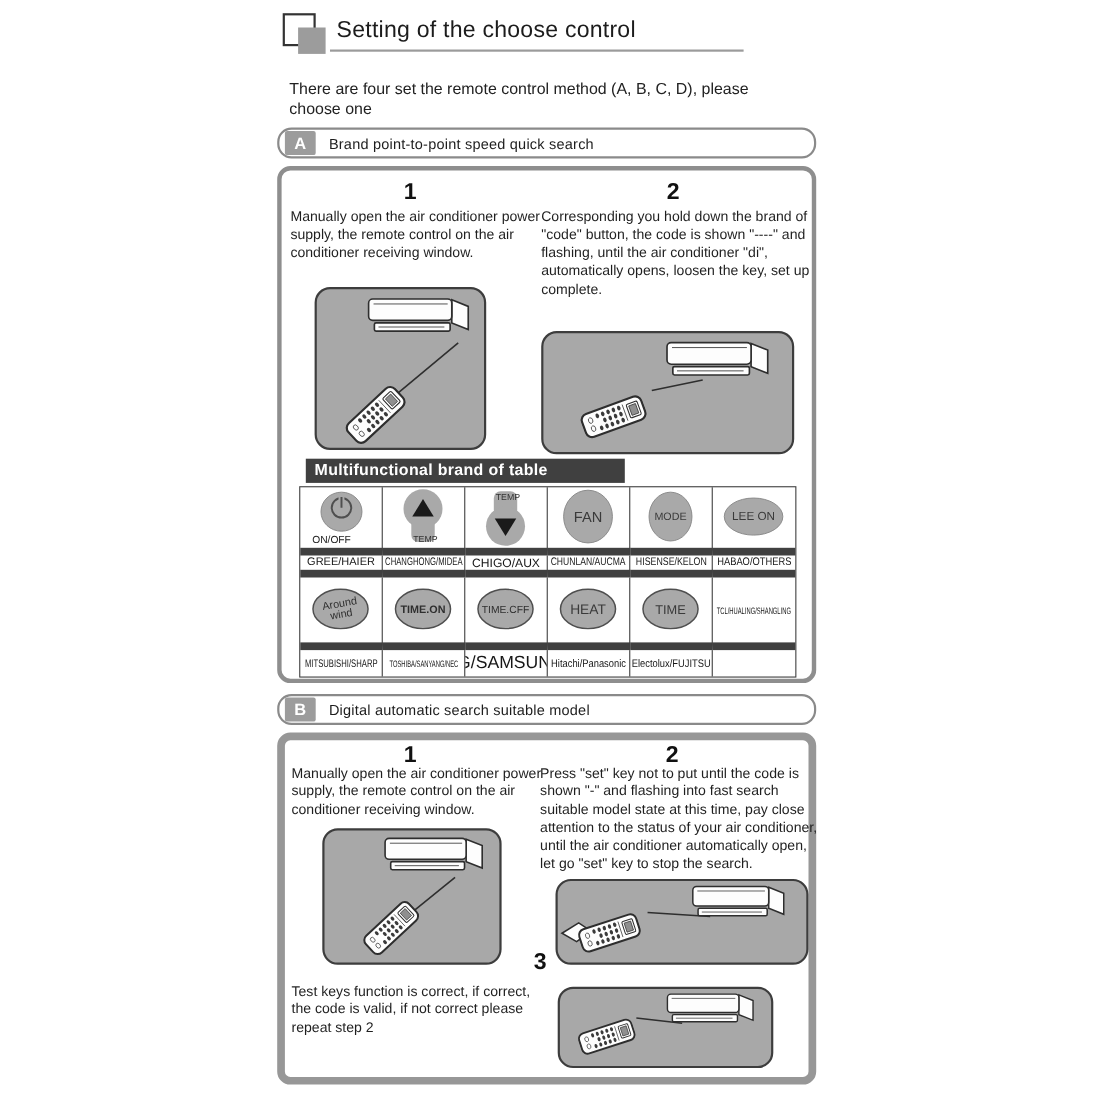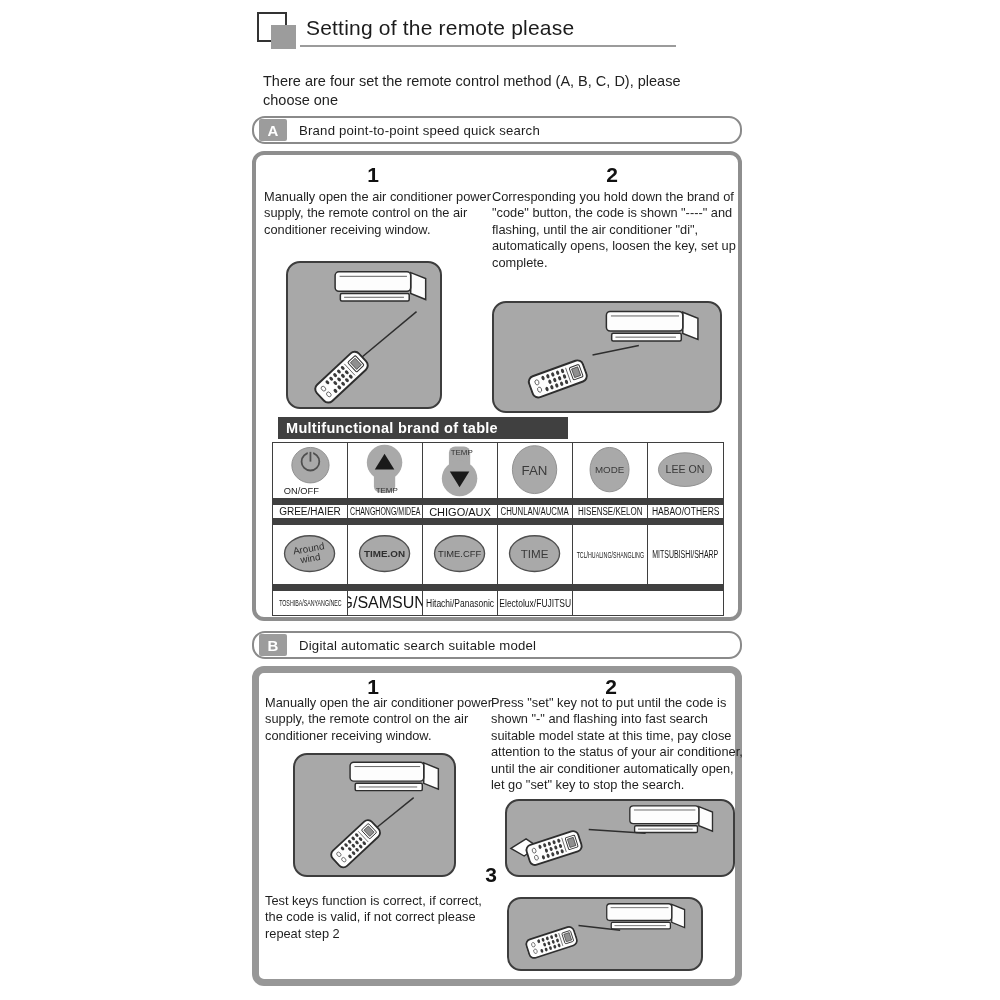--- a/index.html
+++ b/index.html
@@ -77,21 +77,21 @@
       <ellipse cx="14" cy="78" rx="4" ry="3" fill="#fdfdfd" stroke="#2e2e2e" stroke-width="1"></ellipse>
       <ellipse cx="26" cy="78" rx="4" ry="3" fill="#fdfdfd" stroke="#2e2e2e" stroke-width="1"></ellipse>
     </symbol>
   </defs>
 </svg>
 
 <div class="page">
 
   <span class="sq-outline"></span>
   <span class="sq-solid"></span>
-  <h1 class="title">Setting of the remote please</h1>
+  <h1 class="title">Setting of the choose control</h1>
   <div class="title-underline"></div>
   <p class="intro">There are four set the remote control method (A, B, C, D), please choose one</p>
 
   <div class="pill" style="top:116px">
     <span class="badge">A</span>
     <span class="pill-label">Brand point-to-point speed quick search</span>
   </div>
 
   <div class="secbox boxA">
     <div class="stepnum" style="left:0;top:8px;width:234px">1</div>
@@ -199,20 +199,26 @@
       <div class="tcell">
         <svg viewBox="0 0 75 66">
           <ellipse cx="37" cy="32" rx="28" ry="20" fill="#a9a9a9" stroke="#4f4f4f" stroke-width="1.5"></ellipse>
           <text x="37" y="36" text-anchor="middle" font-size="11" font-weight="600" fill="#2f2f2f">TIME.ON</text>
         </svg>
       </div>
       <div class="tcell">
         <svg viewBox="0 0 75 66">
           <ellipse cx="37" cy="32" rx="28" ry="20" fill="#a9a9a9" stroke="#4f4f4f" stroke-width="1.5"></ellipse>
           <text x="37" y="36" text-anchor="middle" font-size="10.5" fill="#2f2f2f">TIME.CFF</text>
+        </svg>
+      </div>
+      <div class="tcell">
+        <svg viewBox="0 0 75 66">
+          <ellipse cx="37" cy="32" rx="28" ry="20" fill="#a9a9a9" stroke="#4f4f4f" stroke-width="1.5"></ellipse>
+          <text x="37" y="37" text-anchor="middle" font-size="14" fill="#3a3a3a">HEAT</text>
         </svg>
       </div>
       <div class="tcell">
         <svg viewBox="0 0 75 66">
           <ellipse cx="37" cy="32" rx="28" ry="20" fill="#a9a9a9" stroke="#4f4f4f" stroke-width="1.5"></ellipse>
           <text x="37" y="37" text-anchor="middle" font-size="13" fill="#3a3a3a">TIME</text>
         </svg>
       </div>
 
       <div class="tcell brand">

